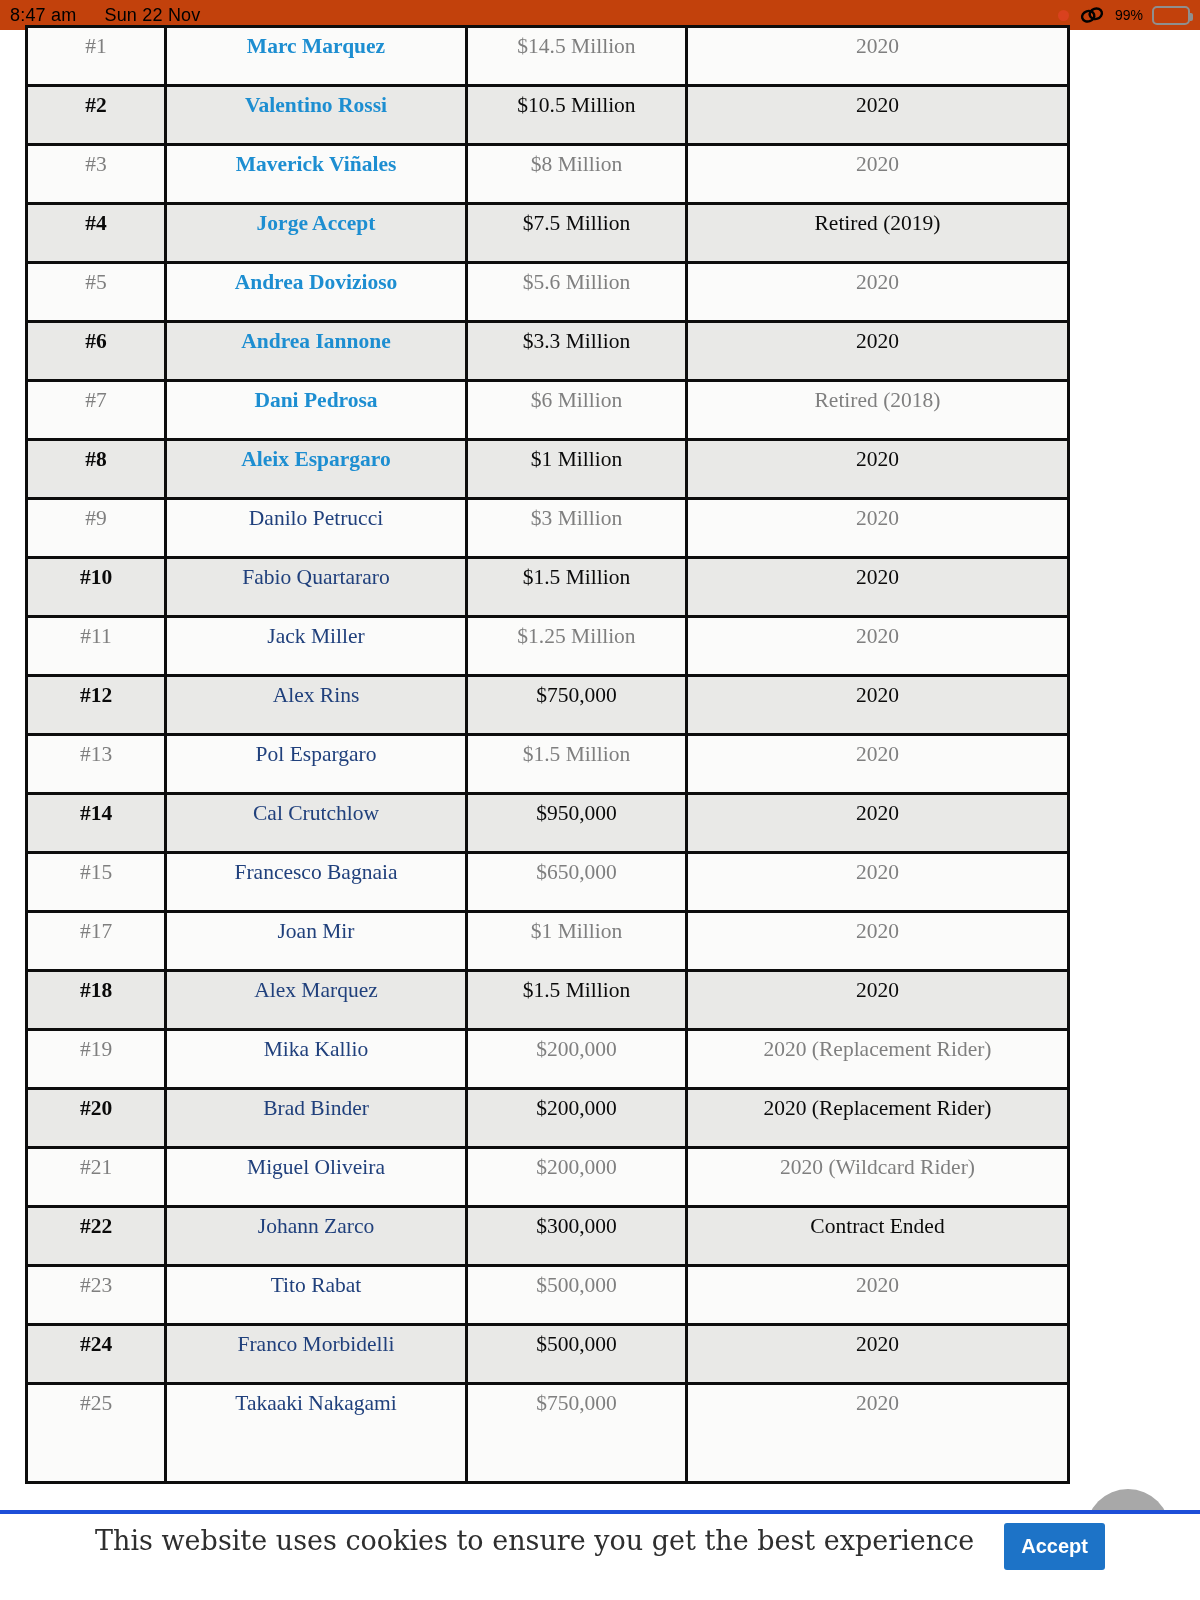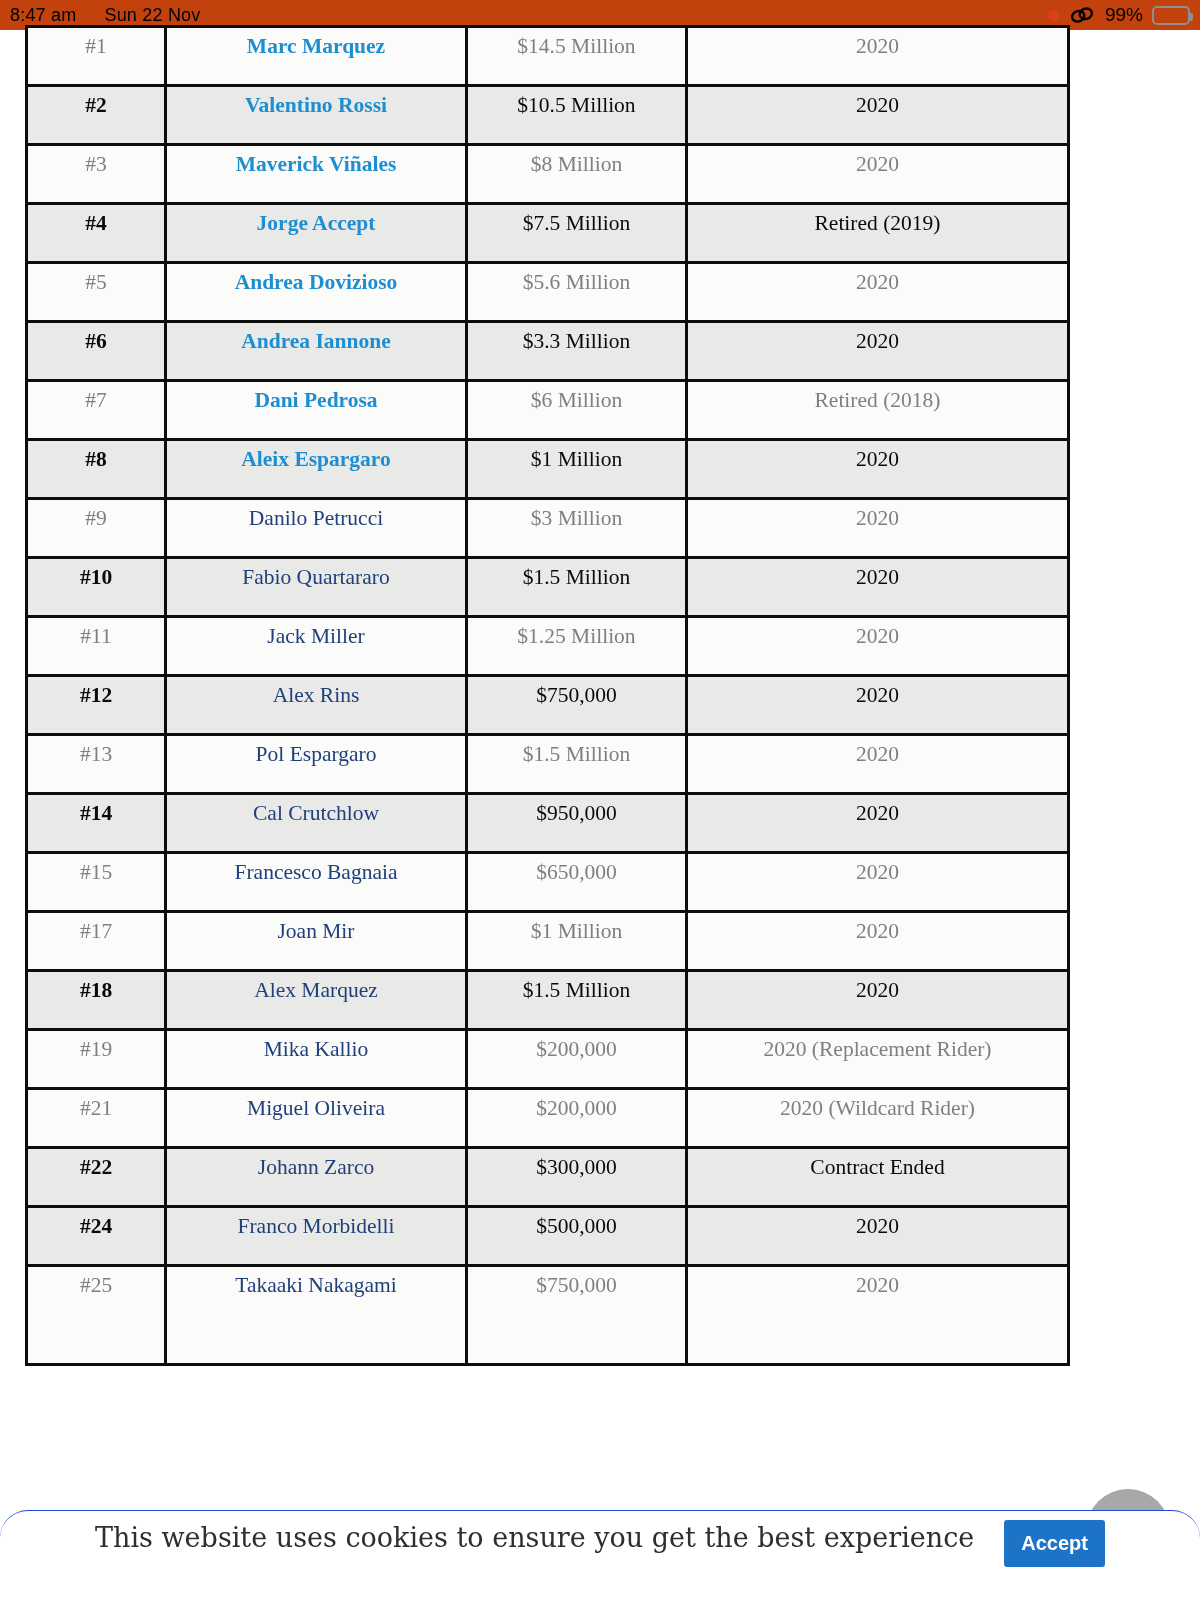--- a/index.html
+++ b/index.html
@@ -11,21 +11,21 @@
   }
 
   
   .status-bar{position:absolute;top:0;left:0;width:1200px;height:30px;
     display:flex;justify-content:space-between;align-items:center;
     padding:0 10px;box-sizing:border-box;background:#c2410c;}
   .status-left{display:flex;gap:28px;font-size:18px;color:#000;letter-spacing:.2px;}
   .status-right{display:flex;align-items:center;gap:9px;}
   .rec-dot{width:11px;height:11px;border-radius:50%;background:var(--dot-red);}
   .hotspot{width:28px;height:22px;display:block;}
-  .pct{font-size:19px;color:#000;text-align:right;}
+  .pct{font-size:14px;color:#000;text-align:right;}
   .battery{position:relative;width:38px;height:19px;border:2px solid #8f8f8f;
     border-radius:5px;padding:1.5px;box-sizing:border-box;}
   .battery-fill{height:100%;background:#000;border-radius:2.5px;}
   .battery-nub{position:absolute;right:-5px;top:5.5px;width:3px;height:8px;
     background:#8f8f8f;border-radius:0 2px 2px 0;}
 
   
   .table-clip{position:absolute;left:25px;top:25px;width:1046px;height:1485px;overflow:hidden;}
   table.salary{border-collapse:collapse;table-layout:fixed;width:1042px;
     font-family:"Liberation Serif",serif;}
@@ -44,23 +44,23 @@
   .rider-link.link-bright{color:var(--link-bright);font-weight:bold;}
   .rider-link.link-navy{color:var(--link-navy);font-weight:normal;}
   tr.cut td{height:90px;}
 
   
   .scroll-peek{position:absolute;left:1086px;top:1489px;width:84px;height:84px;
     border-radius:50%;background:#a8a8a8;z-index:1;}
 
   
   .cookie-bar{position:absolute;left:0;top:1510px;width:1200px;height:90px;
-    background:#ffffff;border-top:1px solid #1d4ed8;z-index:2;
+    background:#ffffff;border-top:4px solid #1d4ed8;z-index:2;
     display:flex;justify-content:center;align-items:flex-start;
-    gap:30px;padding-top:7px;box-sizing:border-box;border-radius:28px;}
+    gap:30px;padding-top:7px;box-sizing:border-box;}
   .cookie-msg{font-family:"DejaVu Serif",serif;font-size:27px;color:#2e2e2e;
     line-height:40px;white-space:nowrap;}
   .accept-btn{background:var(--accept-blue);color:#fff;border:none;
     font-family:"Liberation Sans",sans-serif;font-size:20px;
     padding:12px 17px;border-radius:3px;cursor:pointer;margin-top:2px;font-weight:bold;}
 </style>
 </head>
 <body style="--link-bright: #1d8ed1; --link-navy: #20407c; --accept-blue: #1d73c7; --dot-red: #d9411e; --row-even: #e9e9e7; --row-odd: #fbfbfa; --border-dark: #0d0d0d;">
 
 <div class="status-bar">
@@ -194,32 +194,44 @@
           <td><span class="rider-link link-navy">Alex Marquez</span></td>
           <td class="">$1.5 Million</td>
           <td>2020</td>
         </tr>
         <tr class="odd">
           <td class="rank">#19</td>
           <td><span class="rider-link link-navy">Mika Kallio</span></td>
           <td class="">$200,000</td>
           <td>2020 (Replacement Rider)</td>
         </tr>
+        <tr class="even">
+          <td class="rank">#20</td>
+          <td><span class="rider-link link-navy">Brad Binder</span></td>
+          <td class="">$200,000</td>
+          <td>2020 (Replacement Rider)</td>
+        </tr>
         <tr class="odd">
           <td class="rank">#21</td>
           <td><span class="rider-link link-navy">Miguel Oliveira</span></td>
           <td class="">$200,000</td>
           <td>2020 (Wildcard Rider)</td>
         </tr>
         <tr class="even">
           <td class="rank">#22</td>
           <td><span class="rider-link link-navy">Johann Zarco</span></td>
           <td class="">$300,000</td>
           <td>Contract Ended</td>
         </tr>
+        <tr class="odd">
+          <td class="rank">#23</td>
+          <td><span class="rider-link link-navy">Tito Rabat</span></td>
+          <td class="">$500,000</td>
+          <td>2020</td>
+        </tr>
         <tr class="even">
           <td class="rank">#24</td>
           <td><span class="rider-link link-navy">Franco Morbidelli</span></td>
           <td class="">$500,000</td>
           <td>2020</td>
         </tr>
         <tr class="odd cut">
           <td class="rank">#25</td>
           <td><span class="rider-link link-navy">Takaaki Nakagami</span></td>
           <td class="">$750,000</td>

